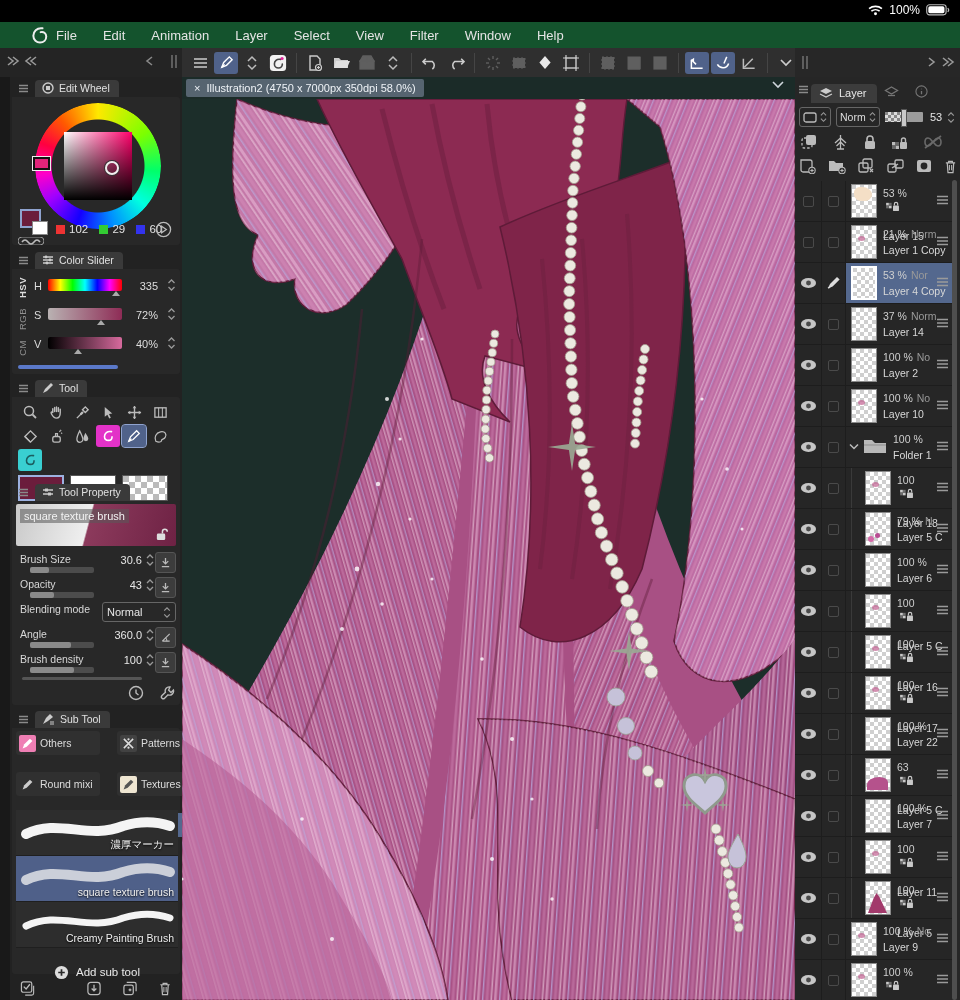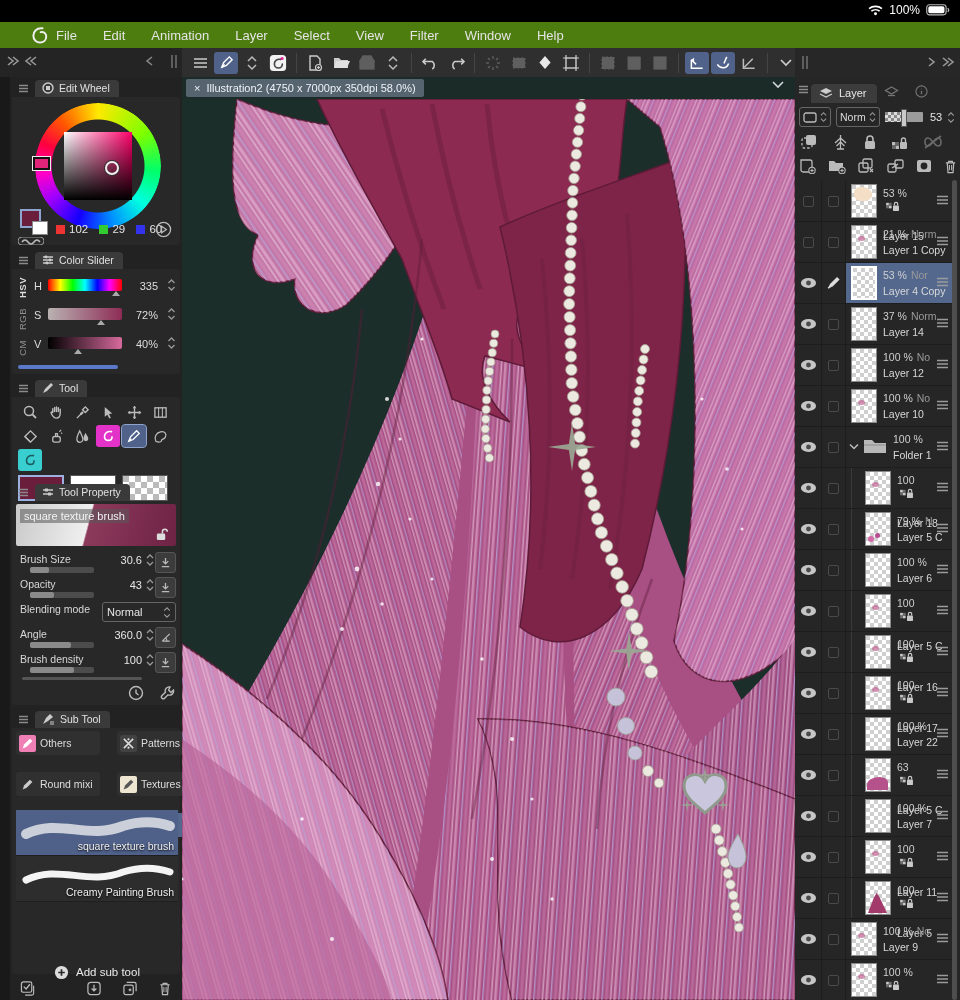--- a/index.html
+++ b/index.html
@@ -3,21 +3,21 @@
 <meta charset="utf-8">
 <style>
   html,body{margin:0;padding:0;background:#111;}
   body{width:960px;height:1000px;position:relative;overflow:hidden;
        font-family:"Liberation Sans",sans-serif;color:#ddd;-webkit-font-smoothing:antialiased;}
   .abs{position:absolute;}
   svg{display:block;}
   
   #statusbar{left:0;top:0;width:960px;height:22px;background:#000;}
   #status-right{position:absolute;right:10px;top:3px;display:flex;align-items:center;gap:6px;color:#fff;font-size:12px;font-weight:normal;}
-  #menubar{left:0;top:22px;width:960px;height:26px;background:#4d7c0f;display:flex;align-items:center;}
+  #menubar{left:0;top:22px;width:960px;height:26px;background:#14532d;display:flex;align-items:center;}
   #menu-items{display:flex;gap:26px;margin-left:56px;font-size:13px;color:#e4e4e4;}
   .menu-item{cursor:default;}
   #app-logo{position:absolute;left:30px;top:3px;}
   
   #toolbar-left{left:0;top:48px;width:182px;height:29px;background:#242424;color:#9a9a9a;}
   #toolbar-main{left:182px;top:48px;width:613px;height:29px;background:#2f2f2f;display:flex;align-items:center;gap:2px;padding-left:6px;box-sizing:border-box;}
   #toolbar-right{left:795px;top:48px;width:165px;height:29px;background:#272727;}
   .tbtn{width:24px;height:22px;border-radius:3px;display:flex;align-items:center;justify-content:center;flex:0 0 auto;}
   .tbtn.hl{background:#50628a;}
   .tbtn.dim svg *{stroke:#5f5f5f!important;fill:#5f5f5f!important;}
@@ -741,20 +741,26 @@
         <div class="st-group sel">
           <span class="gi">
             <svg width="13" height="13" viewBox="0 0 16 16">
               <path d="M2 14 L4 9 L11 2 L14 5 L7 12 Z" fill="#fff"></path>
             </svg>
           </span>
           <span>Square</span>
         </div>
       </div>
     <div id="st-brushes">
+        <div class="st-brush">
+          <svg width="160" height="30" viewBox="0 0 160 30" style="position:absolute;left:2px;top:2px;">
+            <path d="M8 22 C40 6 70 28 105 14 C125 8 140 10 152 14" stroke="#f4f4f4" stroke-width="10" fill="none" stroke-linecap="round" opacity="1"></path>
+          </svg>
+          <span class="bname">濃厚マーカー</span>
+        </div>
         <div class="st-brush sel">
           <svg width="160" height="30" viewBox="0 0 160 30" style="position:absolute;left:2px;top:2px;">
             <path d="M8 22 C40 6 70 28 105 14 C125 8 140 10 152 14" stroke="#f4f4f4" stroke-width="10" fill="none" stroke-linecap="round" opacity="0.75"></path>
           </svg>
           <span class="bname">square texture brush</span>
         </div>
         <div class="st-brush">
           <svg width="160" height="30" viewBox="0 0 160 30" style="position:absolute;left:2px;top:2px;">
             <path d="M8 22 C40 6 70 28 105 14 C125 8 140 10 152 14" stroke="#f4f4f4" stroke-width="7" fill="none" stroke-linecap="round" opacity="1"></path>
           </svg>
@@ -1218,21 +1224,21 @@
         <div class="eyec">
           <svg width="17" height="12" viewBox="0 0 18 12">
             <ellipse cx="9" cy="6" rx="8" ry="5.2" fill="#c6c6c6"></ellipse>
             <circle cx="9" cy="6" r="2.6" fill="#4a4a4a"></circle>
           </svg>
         </div>
         <div class="chkc">
           <div class="chkbox"></div>
         </div>
         <div class="lthumb" style="left:56px;"></div>
-        <div class="linfo" style="left:88px;"><span>100 %</span><span class="lblend">No</span><br><span class="lname">Layer 12</span></div>
+        <div class="linfo" style="left:88px;"><span>100 %</span><span class="lblend">No</span><br><span class="lname">Layer 2</span></div>
         <span class="lburger">
           <svg width="13" height="10" viewBox="0 0 13 10">
             <path d="M1 1.5 H12 M1 5 H12 M1 8.5 H12" stroke="#9a9a9a" stroke-width="1.6"></path>
           </svg>
         </span>
       </div>
       <div class="lrow">
         <div class="colsep" style="left:26px;"></div>
         <div class="colsep" style="left:50px;"></div>
         <div class="eyec">

